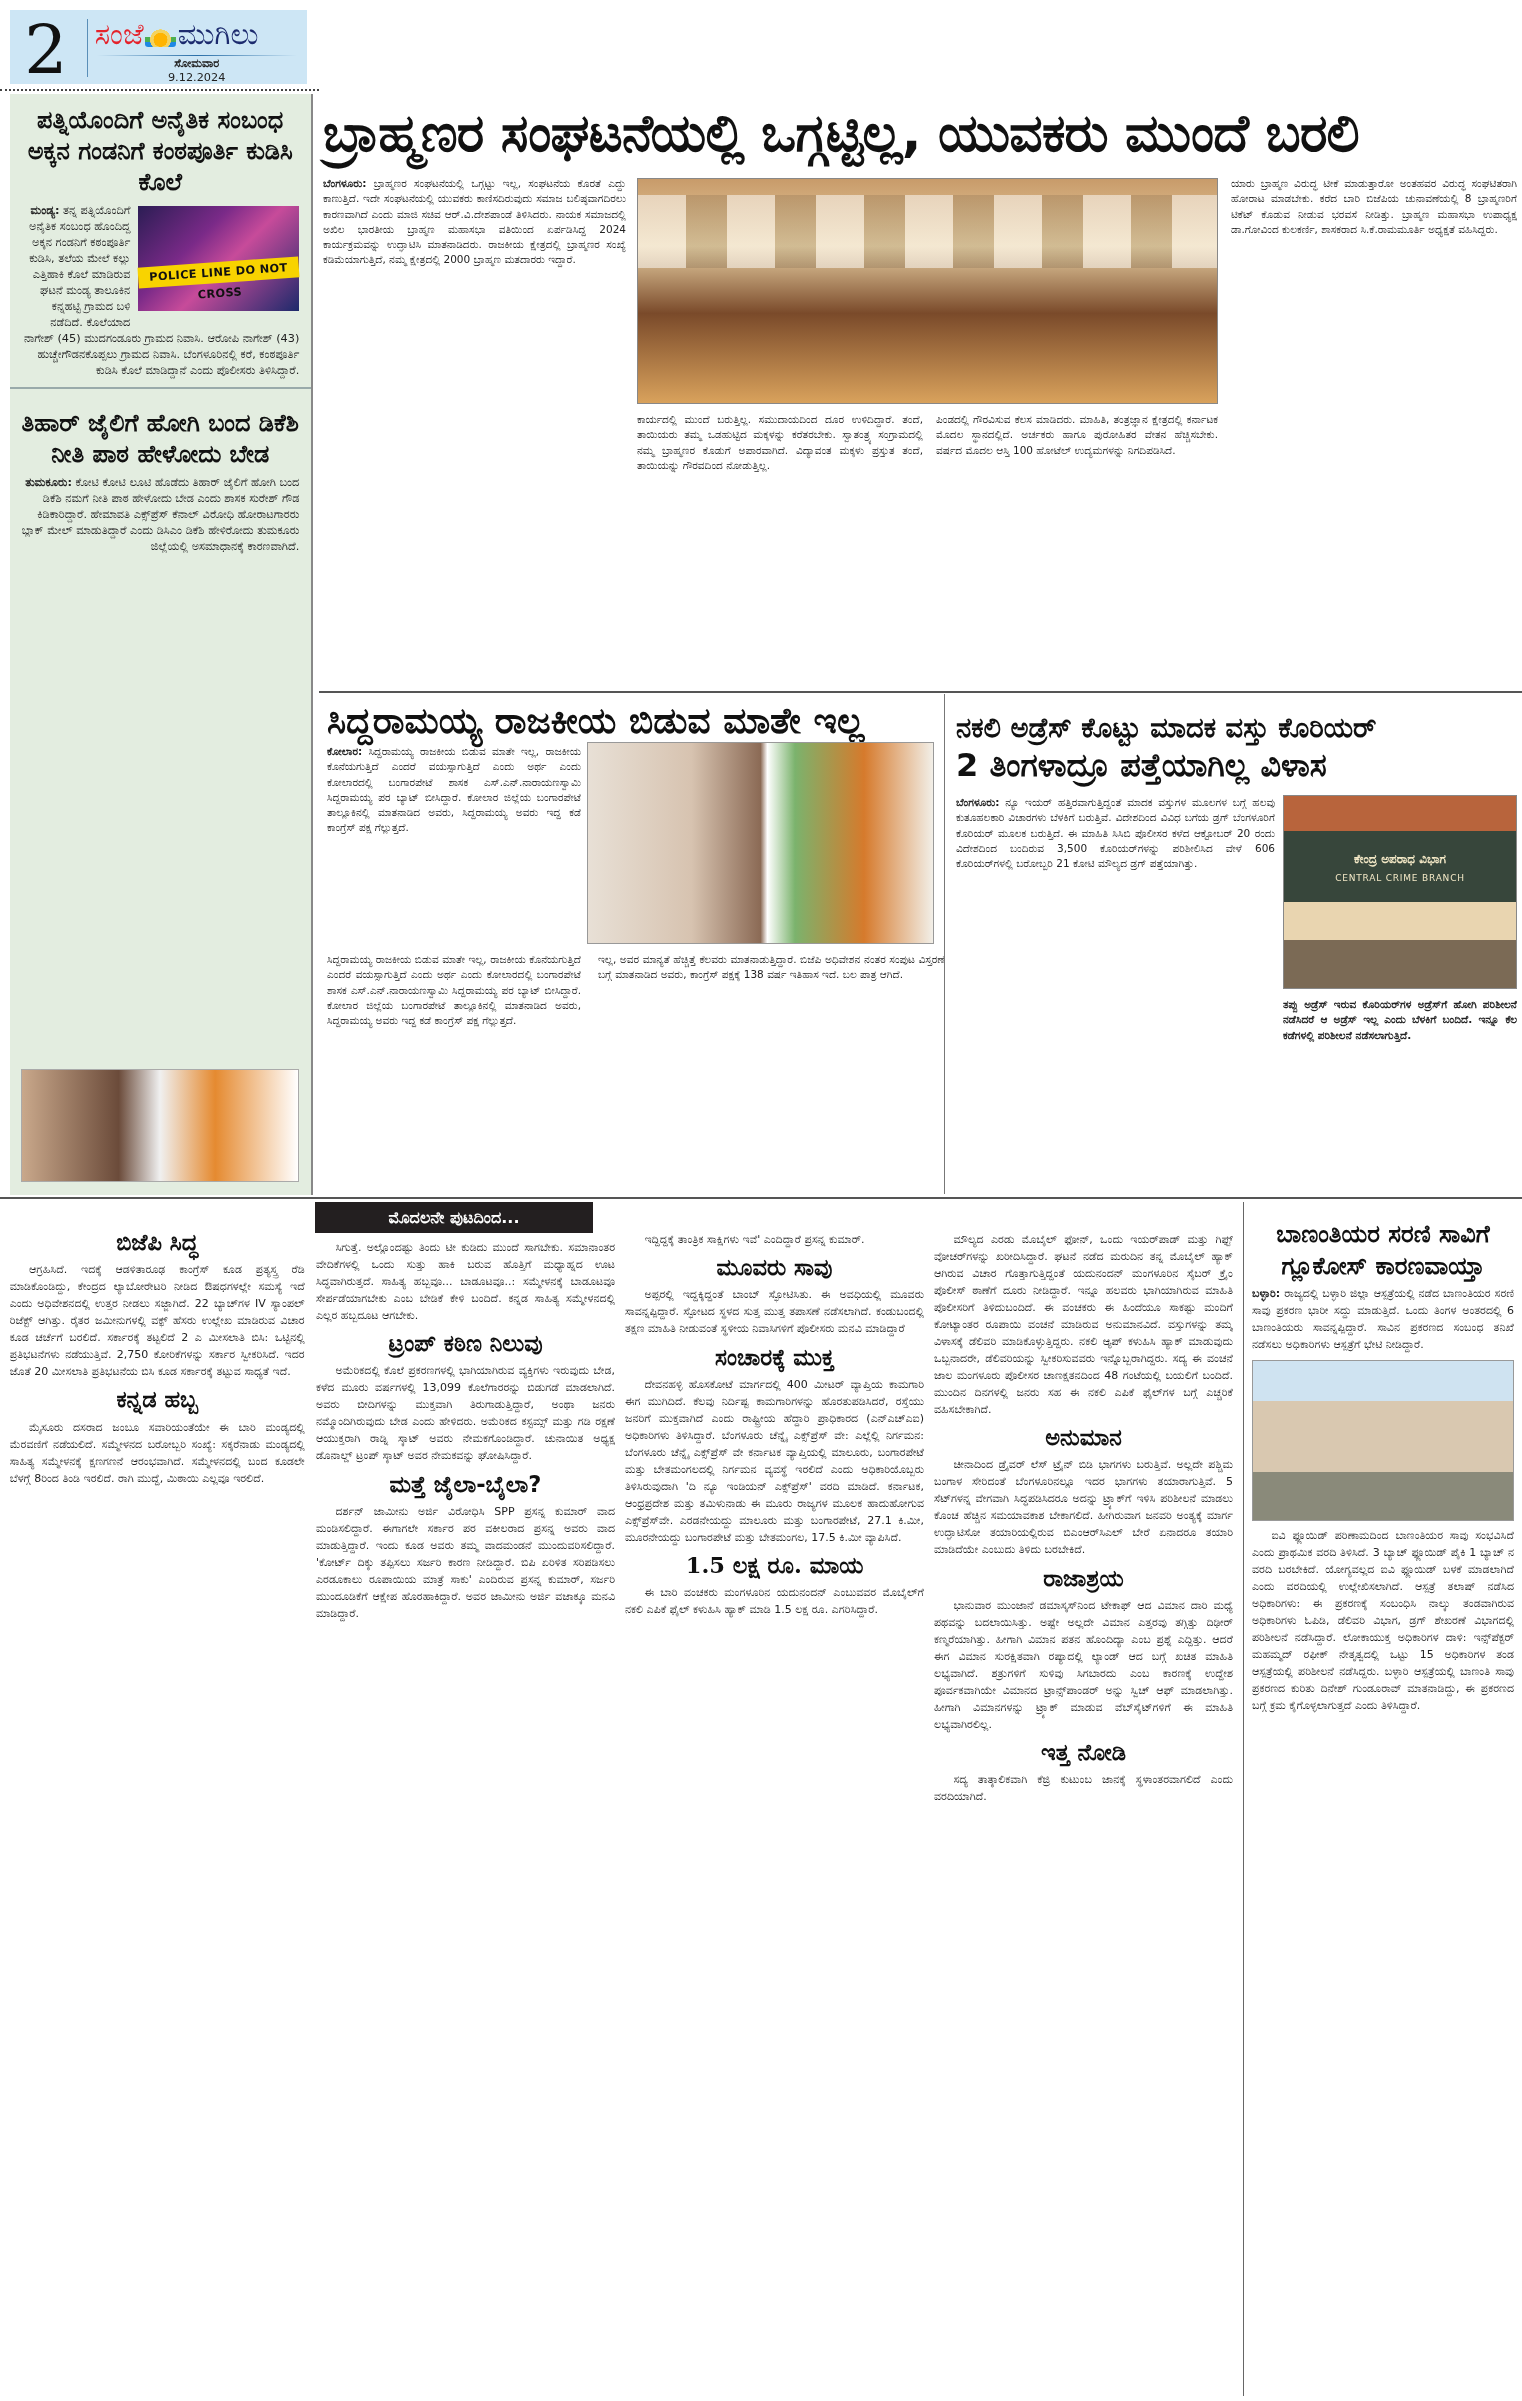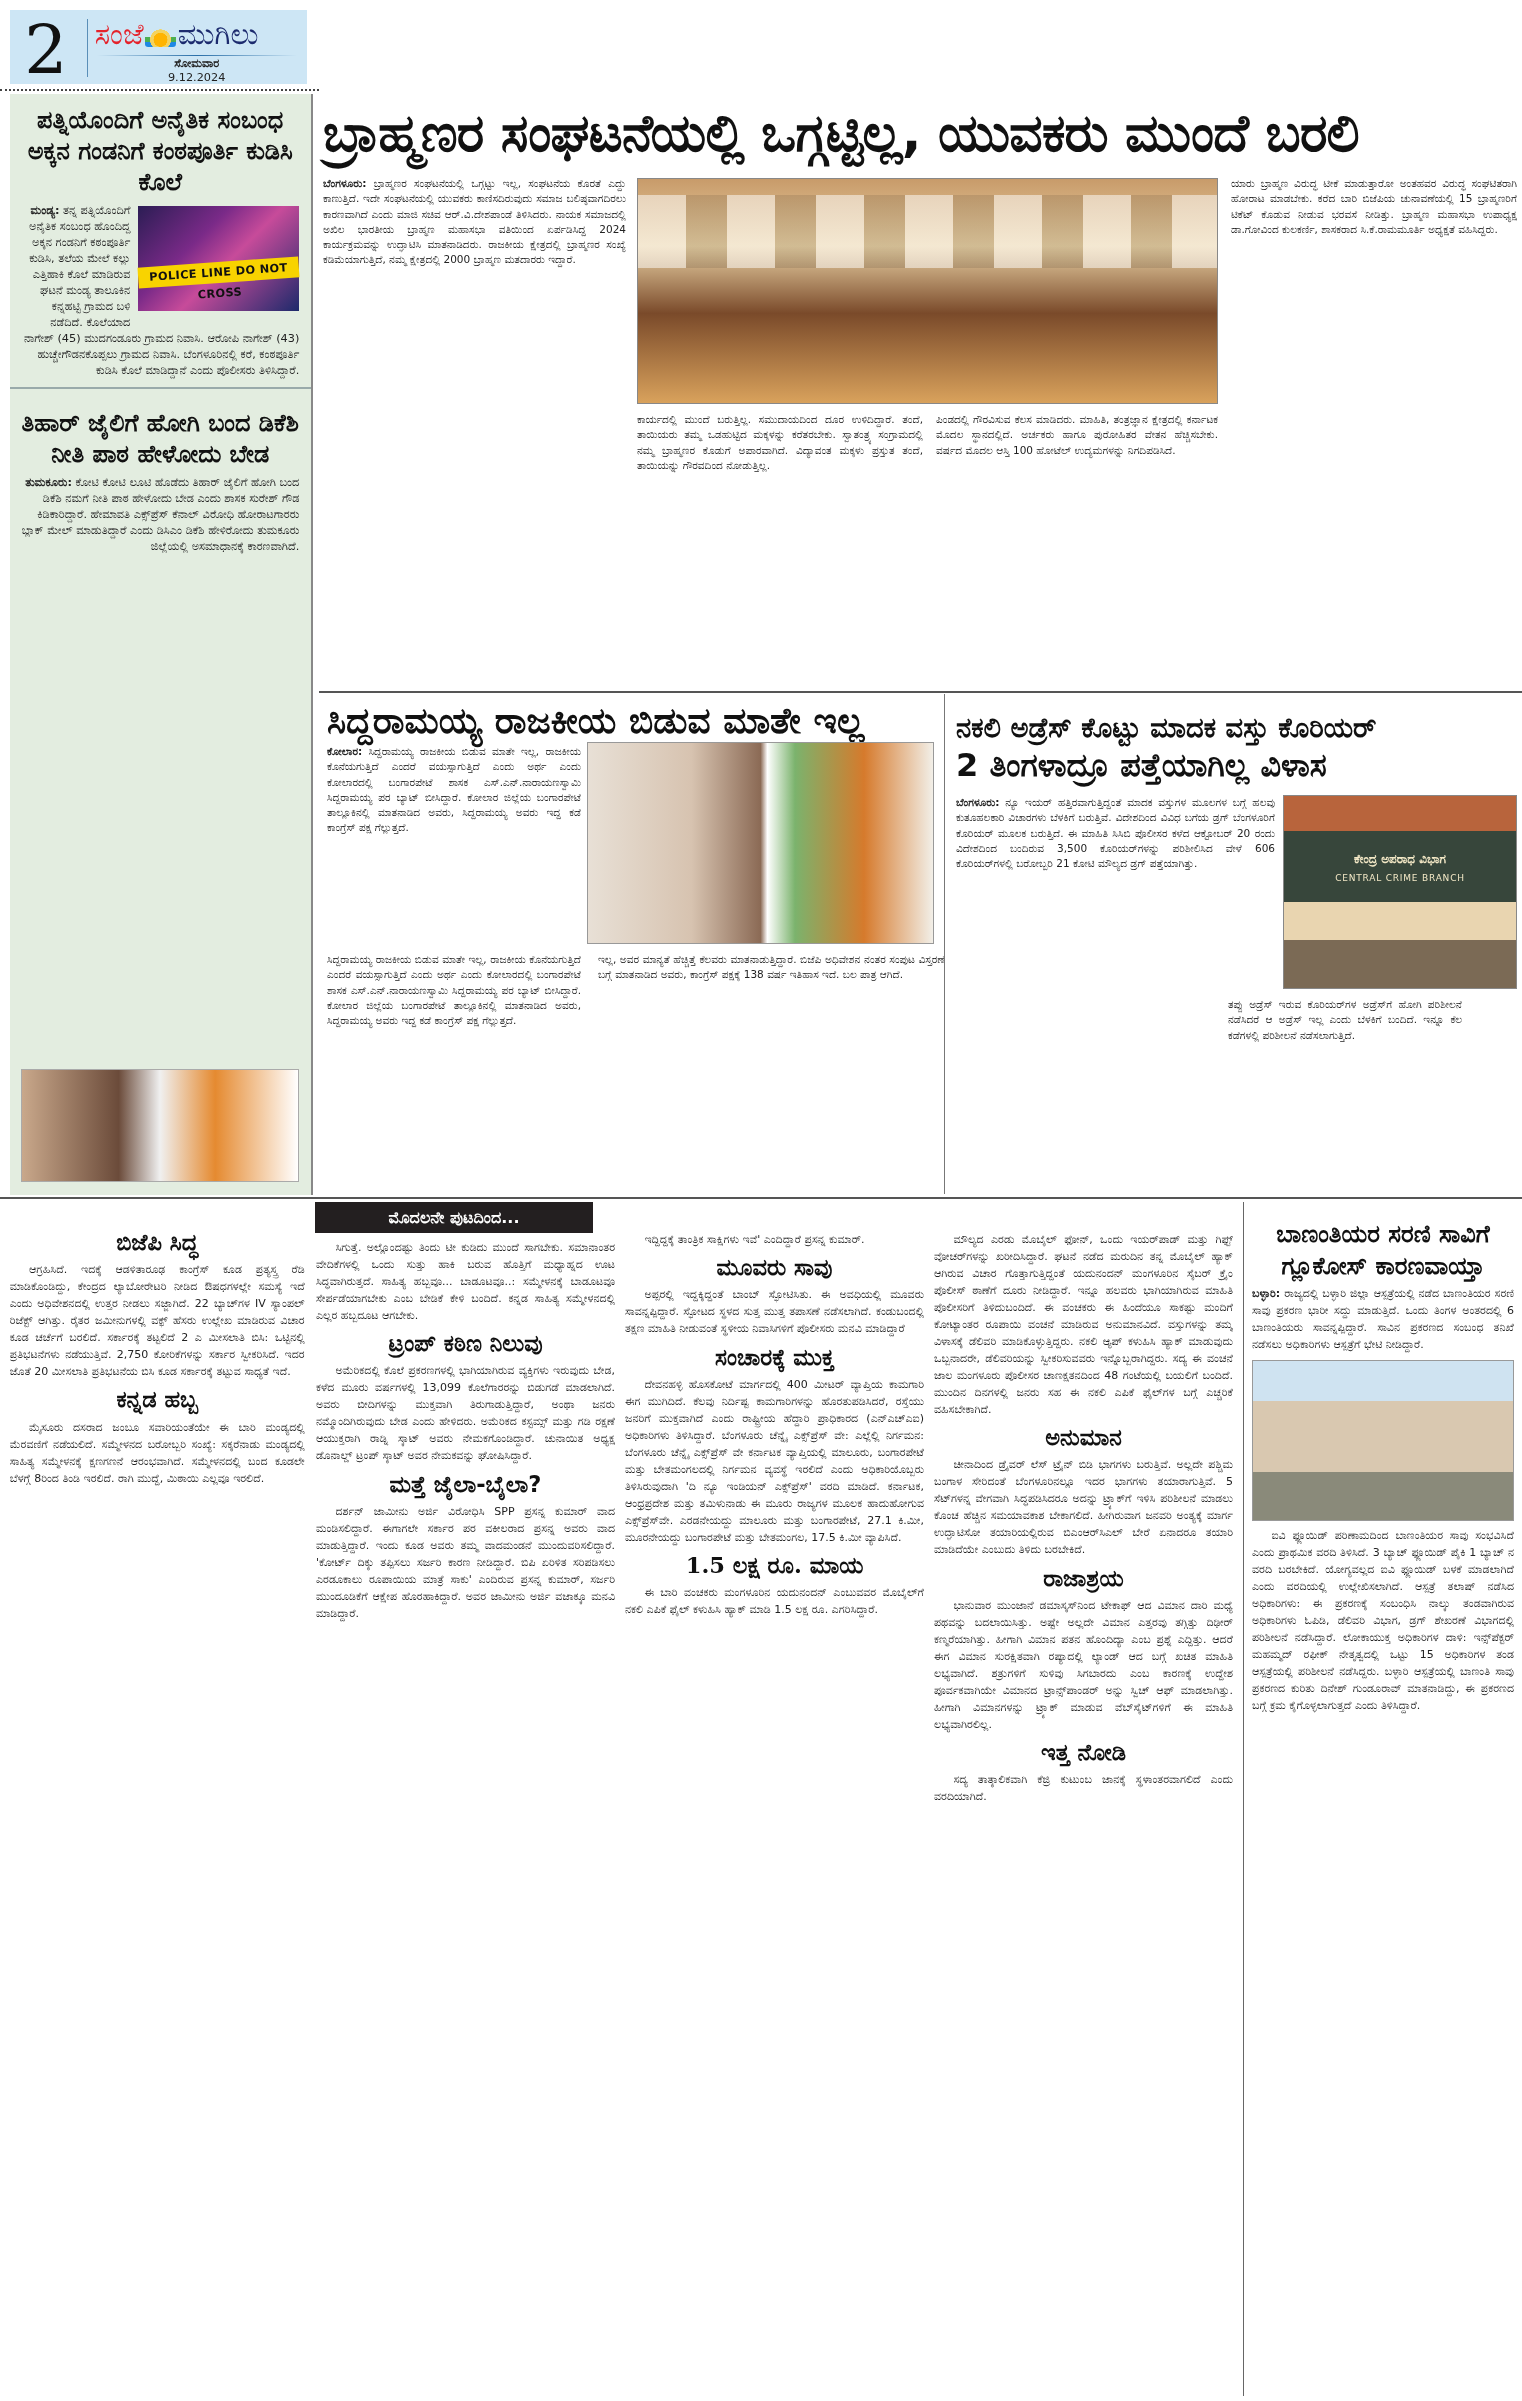--- a/index.html
+++ b/index.html
@@ -86,21 +86,21 @@
 </div>
 
 <div class="main-head">ಬ್ರಾಹ್ಮಣರ ಸಂಘಟನೆಯಲ್ಲಿ ಒಗ್ಗಟ್ಟಿಲ್ಲ, ಯುವಕರು ಮುಂದೆ ಬರಲಿ</div>
 <div class="col col-text" style="left:323px; top:176px; width:303px; height:508px;">
   <b>ಬೆಂಗಳೂರು:</b>
   <span>ಬ್ರಾಹ್ಮಣರ ಸಂಘಟನೆಯಲ್ಲಿ ಒಗ್ಗಟ್ಟು ಇಲ್ಲ, ಸಂಘಟನೆಯ ಕೊರತೆ ಎದ್ದು ಕಾಣುತ್ತಿದೆ. ಇದೇ ಸಂಘಟನೆಯಲ್ಲಿ ಯುವಕರು ಕಾಣಿಸದಿರುವುದು ಸಮಾಜ ಬಲಿಷ್ಠವಾಗದಿರಲು ಕಾರಣವಾಗಿದೆ ಎಂದು ಮಾಜಿ ಸಚಿವ ಆರ್.ವಿ.ದೇಶಪಾಂಡೆ ತಿಳಿಸಿದರು. ನಾಯಕ ಸಮಾಜದಲ್ಲಿ ಅಖಿಲ ಭಾರತೀಯ ಬ್ರಾಹ್ಮಣ ಮಹಾಸಭಾ ವತಿಯಿಂದ ಏರ್ಪಡಿಸಿದ್ದ 2024 ಕಾರ್ಯಕ್ರಮವನ್ನು ಉದ್ಘಾಟಿಸಿ ಮಾತನಾಡಿದರು. ರಾಜಕೀಯ ಕ್ಷೇತ್ರದಲ್ಲಿ ಬ್ರಾಹ್ಮಣರ ಸಂಖ್ಯೆ ಕಡಿಮೆಯಾಗುತ್ತಿದೆ, ನಮ್ಮ ಕ್ಷೇತ್ರದಲ್ಲಿ 2000 ಬ್ರಾಹ್ಮಣ ಮತದಾರರು ಇದ್ದಾರೆ.</span>
 </div>
 <div class="main-photo"></div>
 <div class="col col-text" style="left:637px; top:412px; width:286px; height:274px;">ಕಾರ್ಯದಲ್ಲಿ ಮುಂದೆ ಬರುತ್ತಿಲ್ಲ. ಸಮುದಾಯದಿಂದ ದೂರ ಉಳಿದಿದ್ದಾರೆ. ತಂದೆ, ತಾಯಿಯರು ತಮ್ಮ ಒಡಹುಟ್ಟಿದ ಮಕ್ಕಳನ್ನು ಕರೆತರಬೇಕು. ಸ್ವಾತಂತ್ರ್ಯ ಸಂಗ್ರಾಮದಲ್ಲಿ ನಮ್ಮ ಬ್ರಾಹ್ಮಣರ ಕೊಡುಗೆ ಅಪಾರವಾಗಿದೆ. ವಿದ್ಯಾವಂತ ಮಕ್ಕಳು ಪ್ರಸ್ತುತ ತಂದೆ, ತಾಯಿಯನ್ನು ಗೌರವದಿಂದ ನೋಡುತ್ತಿಲ್ಲ.</div>
 <div class="col col-text" style="left:936px; top:412px; width:282px; height:274px;">ಪಿಂಡದಲ್ಲಿ ಗೌರವಿಸುವ ಕೆಲಸ ಮಾಡಿದರು. ಮಾಹಿತಿ, ತಂತ್ರಜ್ಞಾನ ಕ್ಷೇತ್ರದಲ್ಲಿ ಕರ್ನಾಟಕ ಮೊದಲ ಸ್ಥಾನದಲ್ಲಿದೆ. ಅರ್ಚಕರು ಹಾಗೂ ಪುರೋಹಿತರ ವೇತನ ಹೆಚ್ಚಿಸಬೇಕು. ವರ್ಷದ ಮೊದಲ ಆಸ್ತಿ 100 ಹೋಟೆಲ್ ಉದ್ಯಮಗಳನ್ನು ನಿಗದಿಪಡಿಸಿದೆ.</div>
-<div class="col col-text" style="left:1231px; top:176px; width:286px; height:508px;">ಯಾರು ಬ್ರಾಹ್ಮಣ ವಿರುದ್ಧ ಟೀಕೆ ಮಾಡುತ್ತಾರೋ ಅಂತಹವರ ವಿರುದ್ಧ ಸಂಘಟಿತರಾಗಿ ಹೋರಾಟ ಮಾಡಬೇಕು. ಕರೆದ ಬಾರಿ ಬಿಜೆಪಿಯ ಚುನಾವಣೆಯಲ್ಲಿ 15 ಬ್ರಾಹ್ಮಣರಿಗೆ ಟಿಕೆಟ್ ಕೊಡುವ ನೀಡುವ ಭರವಸೆ ನೀಡಿತ್ತು. ಬ್ರಾಹ್ಮಣ ಮಹಾಸಭಾ ಉಪಾಧ್ಯಕ್ಷ ಡಾ.ಗೋವಿಂದ ಕುಲಕರ್ಣಿ, ಶಾಸಕರಾದ ಸಿ.ಕೆ.ರಾಮಮೂರ್ತಿ ಅಧ್ಯಕ್ಷತೆ ವಹಿಸಿದ್ದರು.</div>
+<div class="col col-text" style="left:1231px; top:176px; width:286px; height:508px;">ಯಾರು ಬ್ರಾಹ್ಮಣ ವಿರುದ್ಧ ಟೀಕೆ ಮಾಡುತ್ತಾರೋ ಅಂತಹವರ ವಿರುದ್ಧ ಸಂಘಟಿತರಾಗಿ ಹೋರಾಟ ಮಾಡಬೇಕು. ಕರೆದ ಬಾರಿ ಬಿಜೆಪಿಯ ಚುನಾವಣೆಯಲ್ಲಿ 8 ಬ್ರಾಹ್ಮಣರಿಗೆ ಟಿಕೆಟ್ ಕೊಡುವ ನೀಡುವ ಭರವಸೆ ನೀಡಿತ್ತು. ಬ್ರಾಹ್ಮಣ ಮಹಾಸಭಾ ಉಪಾಧ್ಯಕ್ಷ ಡಾ.ಗೋವಿಂದ ಕುಲಕರ್ಣಿ, ಶಾಸಕರಾದ ಸಿ.ಕೆ.ರಾಮಮೂರ್ತಿ ಅಧ್ಯಕ್ಷತೆ ವಹಿಸಿದ್ದರು.</div>
 
 <div class="hr" style="left:319px; top:691px; width:1204px;"></div>
 
 <div class="sub-head" style="left:327px; top:699px; font-size:36px; line-height:44px;">ಸಿದ್ದರಾಮಯ್ಯ ರಾಜಕೀಯ ಬಿಡುವ ಮಾತೇ ಇಲ್ಲ</div>
 <div class="col col-text" style="left:327px; top:744px; width:254px; height:206px;">
   <b>ಕೋಲಾರ:</b>
   <span>ಸಿದ್ದರಾಮಯ್ಯ ರಾಜಕೀಯ ಬಿಡುವ ಮಾತೇ ಇಲ್ಲ, ರಾಜಕೀಯ ಕೊನೆಯಗುತ್ತಿದೆ ಎಂದರೆ ವಯಸ್ಸಾಗುತ್ತಿದೆ ಎಂದು ಅರ್ಥ ಎಂದು ಕೋಲಾರದಲ್ಲಿ ಬಂಗಾರಪೇಟೆ ಶಾಸಕ ಎಸ್.ಎನ್.ನಾರಾಯಣಸ್ವಾಮಿ ಸಿದ್ದರಾಮಯ್ಯ ಪರ ಬ್ಯಾಟ್ ಬೀಸಿದ್ದಾರೆ. ಕೋಲಾರ ಜಿಲ್ಲೆಯ ಬಂಗಾರಪೇಟೆ ತಾಲ್ಲೂಕಿನಲ್ಲಿ ಮಾತನಾಡಿದ ಅವರು, ಸಿದ್ದರಾಮಯ್ಯ ಅವರು ಇದ್ದ ಕಡೆ ಕಾಂಗ್ರೆಸ್ ಪಕ್ಷ ಗೆಲ್ಲುತ್ತದೆ.</span>
 </div>
 <div class="siddu-photo"></div>
 <div class="col col-text" style="left:598px; top:952px; width:347px; height:238px;">ಇಲ್ಲ, ಅವರ ಮಾನ್ಯತೆ ಹೆಚ್ಚಿತ್ತೆ ಕೆಲವರು ಮಾತನಾಡುತ್ತಿದ್ದಾರೆ. ಬಿಜೆಪಿ ಅಧಿವೇಶನ ನಂತರ ಸಂಪುಟ ವಿಸ್ತರಣೆ ಬಗ್ಗೆ ಮಾತನಾಡಿದ ಅವರು, ಕಾಂಗ್ರೆಸ್ ಪಕ್ಷಕ್ಕೆ 138 ವರ್ಷ ಇತಿಹಾಸ ಇದೆ. ಬಲ ಪಾತ್ರ ಆಗಿದೆ.</div>
@@ -111,21 +111,21 @@
 <div class="sub-head" style="left:956px; top:710px; font-size:27.4px; line-height:36px;">ನಕಲಿ ಅಡ್ರೆಸ್ ಕೊಟ್ಟು ಮಾದಕ ವಸ್ತು ಕೊರಿಯರ್</div>
 <div class="sub-head" style="left:956px; top:746px; font-size:32px; line-height:39px;">2 ತಿಂಗಳಾದ್ರೂ ಪತ್ತೆಯಾಗಿಲ್ಲ ವಿಳಾಸ</div>
 <div class="col col-text" style="left:956px; top:795px; width:319px; height:395px;">
   <b>ಬೆಂಗಳೂರು:</b>
   <span>ನ್ಯೂ ಇಯರ್ ಹತ್ತಿರವಾಗುತ್ತಿದ್ದಂತೆ ಮಾದಕ ವಸ್ತುಗಳ ಮೂಲಗಳ ಬಗ್ಗೆ ಹಲವು ಕುತೂಹಲಕಾರಿ ವಿಚಾರಗಳು ಬೆಳಕಿಗೆ ಬರುತ್ತಿವೆ. ವಿದೇಶದಿಂದ ವಿವಿಧ ಬಗೆಯ ಡ್ರಗ್ ಬೆಂಗಳೂರಿಗೆ ಕೊರಿಯರ್ ಮೂಲಕ ಬರುತ್ತಿದೆ. ಈ ಮಾಹಿತಿ ಸಿಸಿಬಿ ಪೊಲೀಸರ ಕಳೆದ ಆಕ್ಟೋಬರ್ 20 ರಂದು ವಿದೇಶದಿಂದ ಬಂದಿರುವ 3,500 ಕೊರಿಯರ್‌ಗಳನ್ನು ಪರಿಶೀಲಿಸಿದ ವೇಳೆ 606 ಕೊರಿಯರ್‌ಗಳಲ್ಲಿ ಬರೋಬ್ಬರಿ 21 ಕೋಟಿ ಮೌಲ್ಯದ ಡ್ರಗ್ ಪತ್ತೆಯಾಗಿತ್ತು.</span>
 </div>
 <div class="crime-photo">
   <span>ಕೇಂದ್ರ ಅಪರಾಧ ವಿಭಾಗ</span>
   <em>CENTRAL CRIME BRANCH</em>
 </div>
-<div class="col col-text" style="left:1228px; top:997px; width:234px; height:194px;">ತಪ್ಪು ಅಡ್ರೆಸ್ ಇರುವ ಕೊರಿಯರ್‌ಗಳ ಅಡ್ರೆಸ್‌ಗೆ ಹೋಗಿ ಪರಿಶೀಲನೆ ನಡೆಸಿದರೆ ಆ ಅಡ್ರೆಸ್ ಇಲ್ಲ ಎಂದು ಬೆಳಕಿಗೆ ಬಂದಿದೆ. ಇನ್ನೂ ಕೆಲ ಕಡೆಗಳಲ್ಲಿ ಪರಿಶೀಲನೆ ನಡೆಸಲಾಗುತ್ತಿದೆ.</div>
+<div class="col col-text" style="left:1283px; top:997px; width:234px; height:194px;font-weight:bold;">ತಪ್ಪು ಅಡ್ರೆಸ್ ಇರುವ ಕೊರಿಯರ್‌ಗಳ ಅಡ್ರೆಸ್‌ಗೆ ಹೋಗಿ ಪರಿಶೀಲನೆ ನಡೆಸಿದರೆ ಆ ಅಡ್ರೆಸ್ ಇಲ್ಲ ಎಂದು ಬೆಳಕಿಗೆ ಬಂದಿದೆ. ಇನ್ನೂ ಕೆಲ ಕಡೆಗಳಲ್ಲಿ ಪರಿಶೀಲನೆ ನಡೆಸಲಾಗುತ್ತಿದೆ.</div>
 
 <div class="hr" style="left:0; top:1197px; width:1523px;"></div>
 
 <div class="modalane">ಮೊದಲನೇ ಪುಟದಿಂದ...</div>
 
 <div class="lower-col" style="left:9.7px; width:295px;">
   <div class="section-title" style="margin-top:24px;">ಬಿಜೆಪಿ ಸಿದ್ಧ</div>
   <div class="col-text">ಆಗ್ರಹಿಸಿದೆ. ಇದಕ್ಕೆ ಆಡಳಿತಾರೂಢ ಕಾಂಗ್ರೆಸ್ ಕೂಡ ಪ್ರತ್ಯಸ್ತ್ರ ರೆಡಿ ಮಾಡಿಕೊಂಡಿದ್ದು, ಕೇಂದ್ರದ ಲ್ಯಾಬೋರೇಟರಿ ನೀಡಿದ ಔಷಧಗಳಲ್ಲೇ ಸಮಸ್ಯೆ ಇದೆ ಎಂದು ಅಧಿವೇಶನದಲ್ಲಿ ಉತ್ತರ ನೀಡಲು ಸಜ್ಜಾಗಿದೆ. 22 ಬ್ಯಾಚ್‌ಗಳ IV ಸ್ಯಾಂಪಲ್ ರಿಜೆಕ್ಟ್ ಆಗಿತ್ತು. ರೈತರ ಜಮೀನುಗಳಲ್ಲಿ ವಕ್ಫ್ ಹೆಸರು ಉಲ್ಲೇಖ ಮಾಡಿರುವ ವಿಚಾರ ಕೂಡ ಚರ್ಚೆಗೆ ಬರಲಿದೆ. ಸರ್ಕಾರಕ್ಕೆ ತಟ್ಟಲಿದೆ 2 ಎ ಮೀಸಲಾತಿ ಬಿಸಿ: ಒಟ್ಟಿನಲ್ಲಿ ಪ್ರತಿಭಟನೆಗಳು ನಡೆಯುತ್ತಿವೆ. 2,750 ಕೋರಿಕೆಗಳನ್ನು ಸರ್ಕಾರ ಸ್ವೀಕರಿಸಿದೆ. ಇದರ ಜೊತೆ 20 ಮೀಸಲಾತಿ ಪ್ರತಿಭಟನೆಯ ಬಿಸಿ ಕೂಡ ಸರ್ಕಾರಕ್ಕೆ ತಟ್ಟುವ ಸಾಧ್ಯತೆ ಇದೆ.</div>
   <div class="section-title">ಕನ್ನಡ ಹಬ್ಬ</div>
   <div class="col-text">ಮೈಸೂರು ದಸರಾದ ಜಂಬೂ ಸವಾರಿಯಂತೆಯೇ ಈ ಬಾರಿ ಮಂಡ್ಯದಲ್ಲಿ ಮೆರವಣಿಗೆ ನಡೆಯಲಿದೆ. ಸಮ್ಮೇಳನದ ಬರೋಬ್ಬರಿ ಸಂಖ್ಯೆ: ಸಕ್ಕರೆನಾಡು ಮಂಡ್ಯದಲ್ಲಿ ಸಾಹಿತ್ಯ ಸಮ್ಮೇಳನಕ್ಕೆ ಕ್ಷಣಗಣನೆ ಆರಂಭವಾಗಿದೆ. ಸಮ್ಮೇಳನದಲ್ಲಿ ಬಂದ ಕೂಡಲೇ ಬೆಳಗ್ಗೆ 8ರಿಂದ ತಿಂಡಿ ಇರಲಿದೆ. ರಾಗಿ ಮುದ್ದೆ, ಮಿಠಾಯಿ ಎಲ್ಲವೂ ಇರಲಿದೆ.</div>

